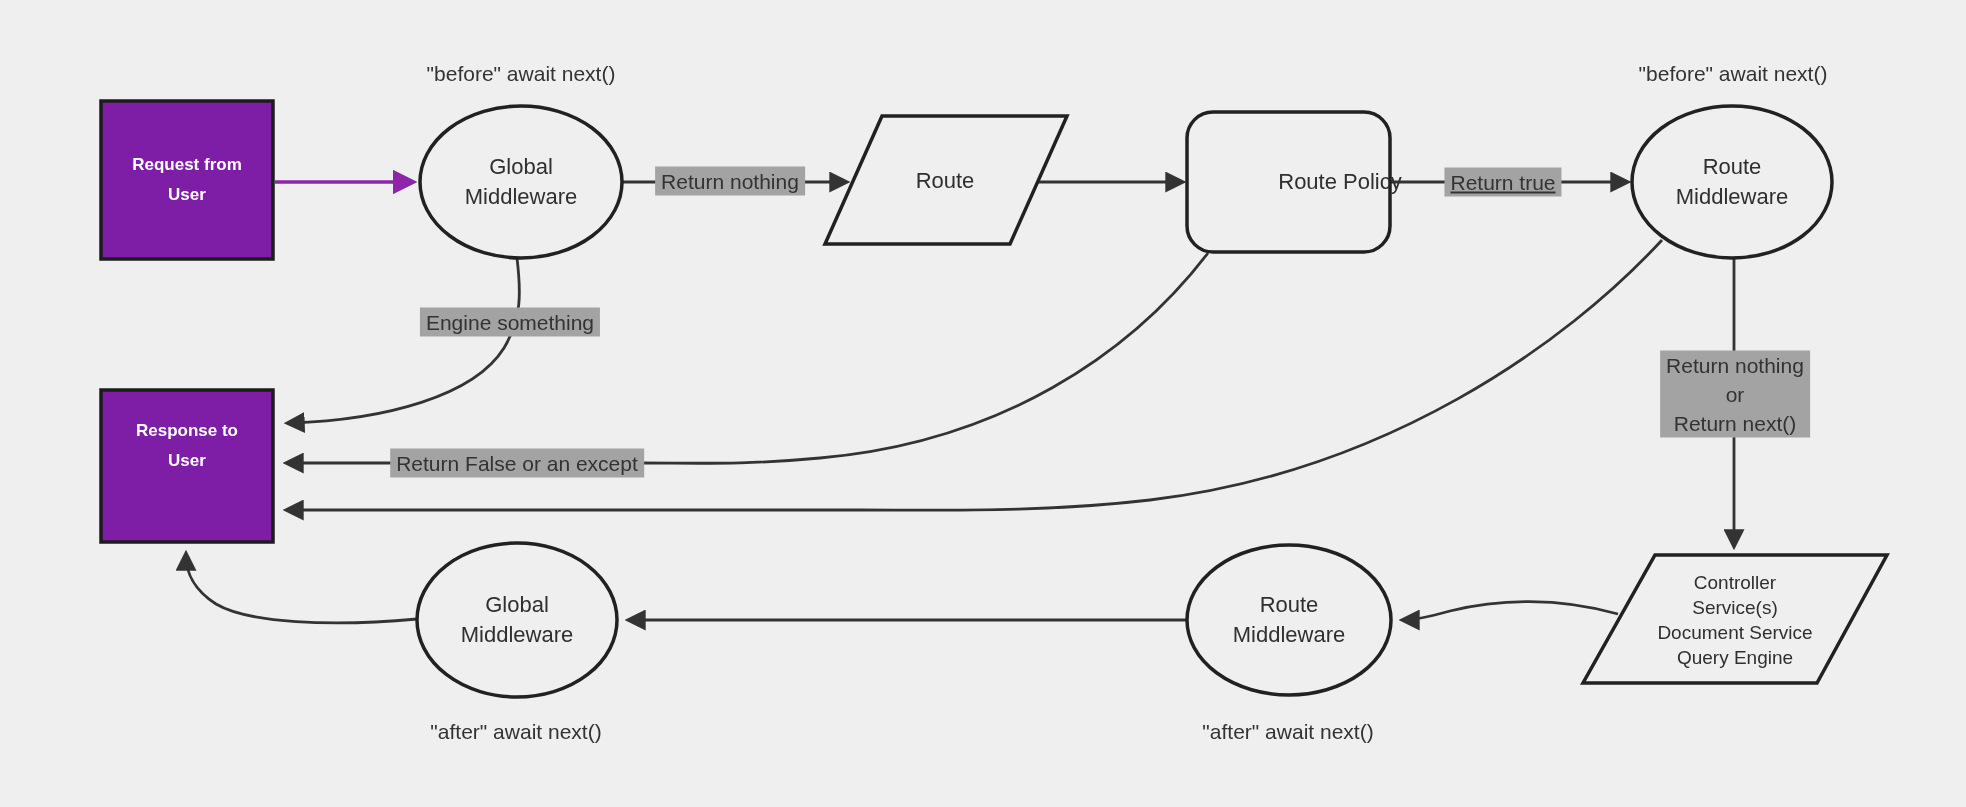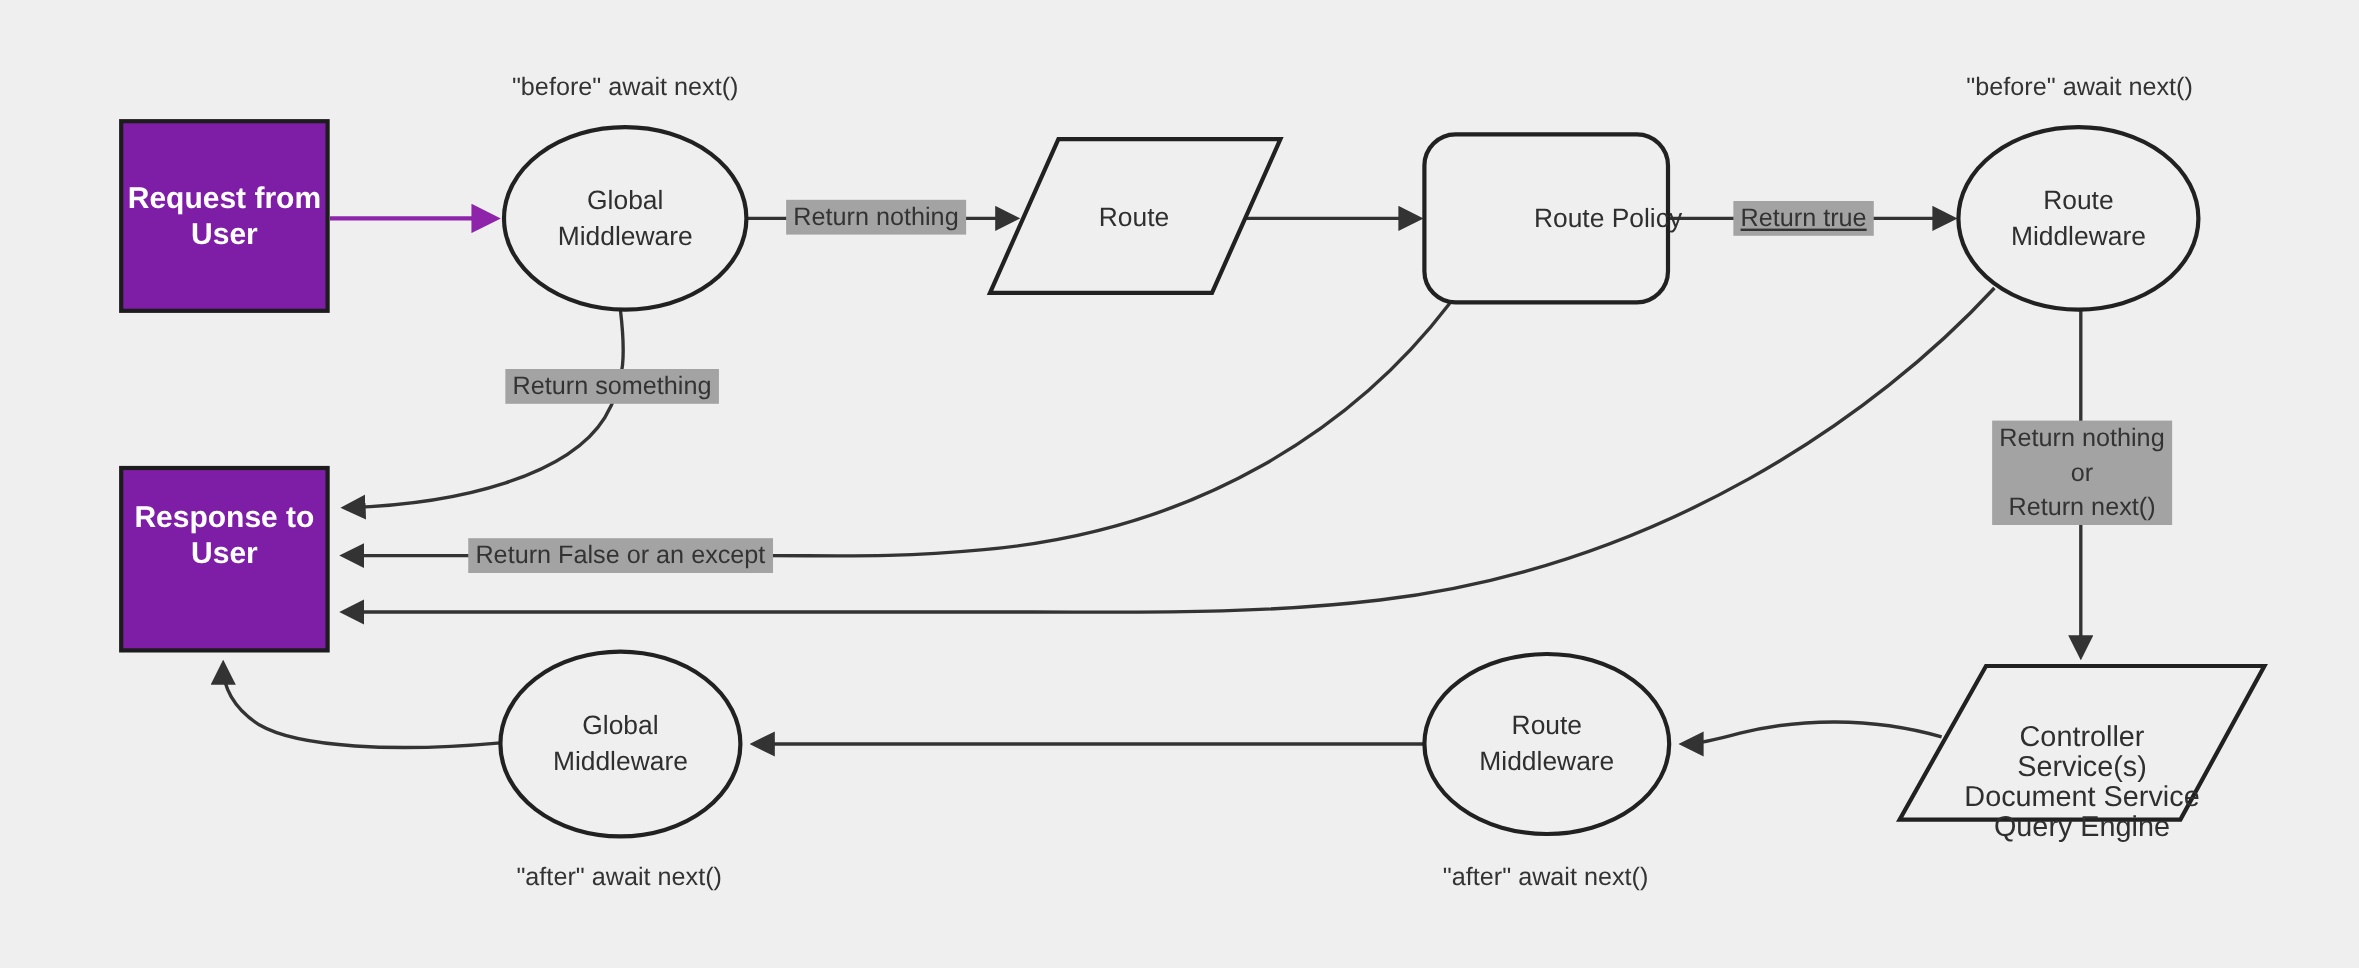--- a/index.html
+++ b/index.html
@@ -27,22 +27,22 @@
   .node-lbl{
     position:absolute;
     transform:translate(-50%,-50%);
     text-align:center;
     white-space:pre-line;
     color:#2f2f2f;
     font-size:22px;
     line-height:30px;
   }
   .edge-lbl{background:#a3a3a3;padding:0 6px;}
-  .box-lbl{color:#ffffff;font-weight:bold;font-size:25px;line-height:30px;}
-  .small-lbl{font-size:24px;line-height:25px;margin-top:32px;}
+  .box-lbl{color:#ffffff;font-weight:bold;font-size:17px;line-height:30px;}
+  .small-lbl{font-size:19px;line-height:25px;}
 </style>
 </head>
 <body>
 
 <div id="canvas">
 
   <svg id="diagram-svg" width="1966" height="807" viewBox="0 0 1966 807">
     <defs>
       <marker id="arrow-dark" viewBox="0 0 10 10" refX="7" refY="5" markerWidth="7.5" markerHeight="7.5" orient="auto-start-reverse">
         <path d="M0,0 L10,5 L0,10 Z" fill="#333333"></path>
@@ -91,21 +91,21 @@
 Middleware</div>
   <div class="node-lbl small-lbl" style="left:1735px;top:620px;">Controller
 Service(s)
 Document Service
 Query Engine</div>
 
   <div class="lbl" style="left:521px;top:73px;">"before" await next()</div>
   <div class="lbl" style="left:1733px;top:73px;">"before" await next()</div>
   <div class="lbl edge-lbl" style="left:730px;top:181px;">Return nothing</div>
   <div class="lbl edge-lbl" style="left:1503px;top:182px;text-decoration:underline;">Return true</div>
-  <div class="lbl edge-lbl" style="left:510px;top:322px;">Return something</div>
+  <div class="lbl edge-lbl" style="left:510px;top:322px;">Engine something</div>
   <div class="lbl edge-lbl" style="left:517px;top:463px;">Return False or an except</div>
   <div class="lbl edge-lbl" style="left:1735px;top:394px;">Return nothing
 or
 Return next()</div>
   <div class="lbl" style="left:516px;top:731px;">"after" await next()</div>
   <div class="lbl" style="left:1288px;top:731px;">"after" await next()</div>
 
 </div>
 
 </body></html>

